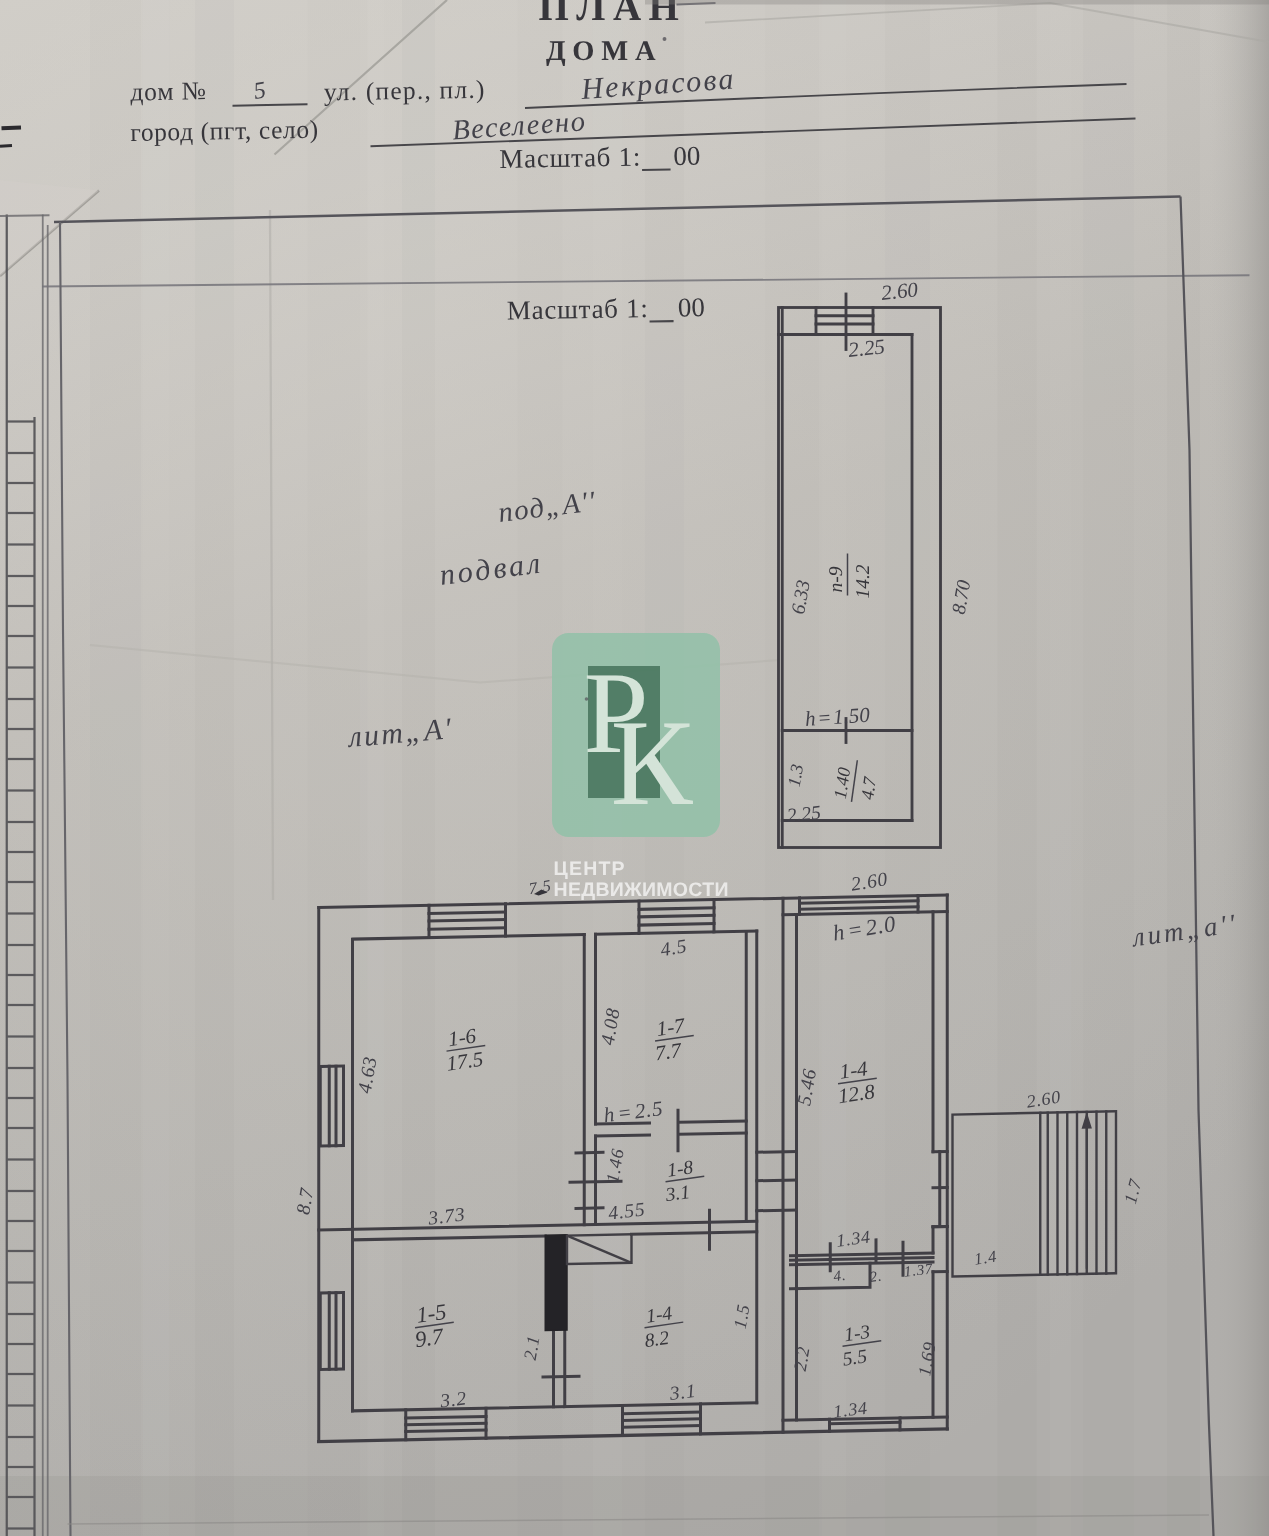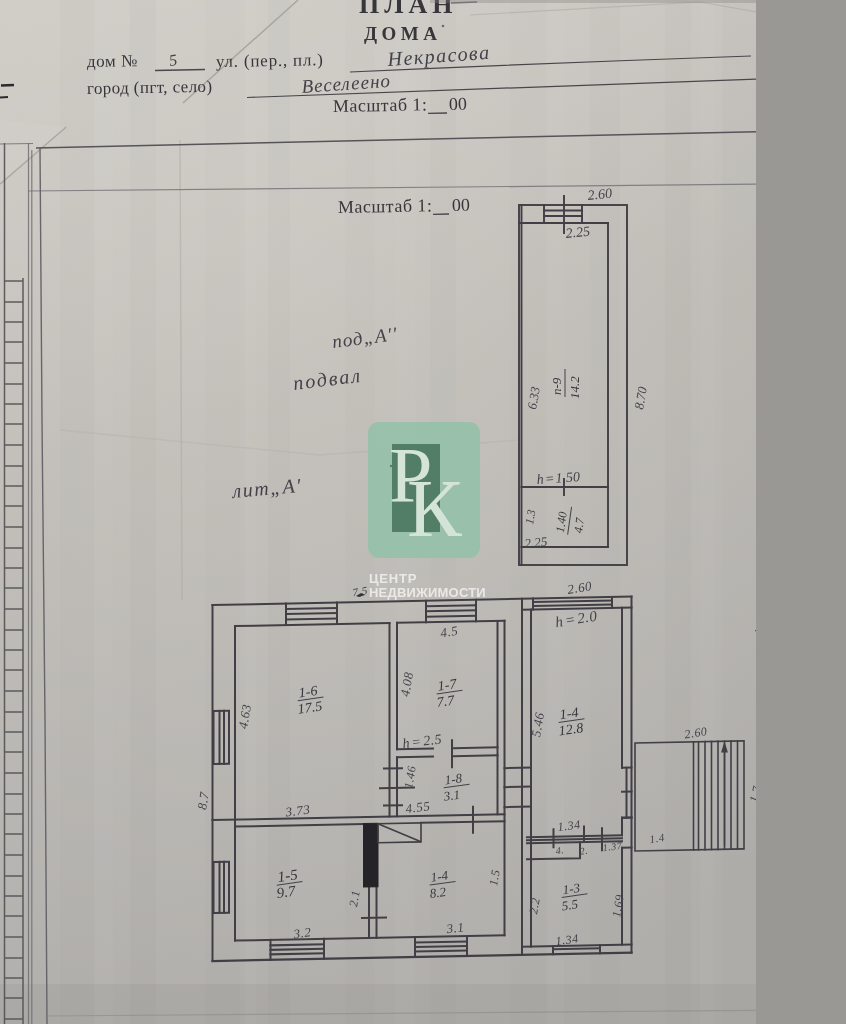--- a/index.html
+++ b/index.html
@@ -1,14 +1,14 @@
 <!DOCTYPE html>
 <html><head><meta charset="utf-8"><style>
 html,body{margin:0;padding:0;background:#9a9894;}
-#page{position:relative;width:756px;height:1024px;overflow:hidden;font-family:"Liberation Serif",serif;}
+#page{position:relative;width:846px;height:1024px;overflow:hidden;font-family:"Liberation Serif",serif;}
 svg text{fill:#37363b;}
 .hw{font-style:italic;fill:#43424a;}
 </style></head><body>
 <div id="page">
 <svg width="846" height="1024" viewBox="0 0 846 1024">
 <defs>
 <linearGradient id="paper" x1="0" y1="0" x2="0.25" y2="1">
           <stop offset="0" stop-color="#cfccc6"></stop>
           <stop offset="0.18" stop-color="#c9c6c1"></stop>
           <stop offset="0.45" stop-color="#bcb9b4"></stop>

